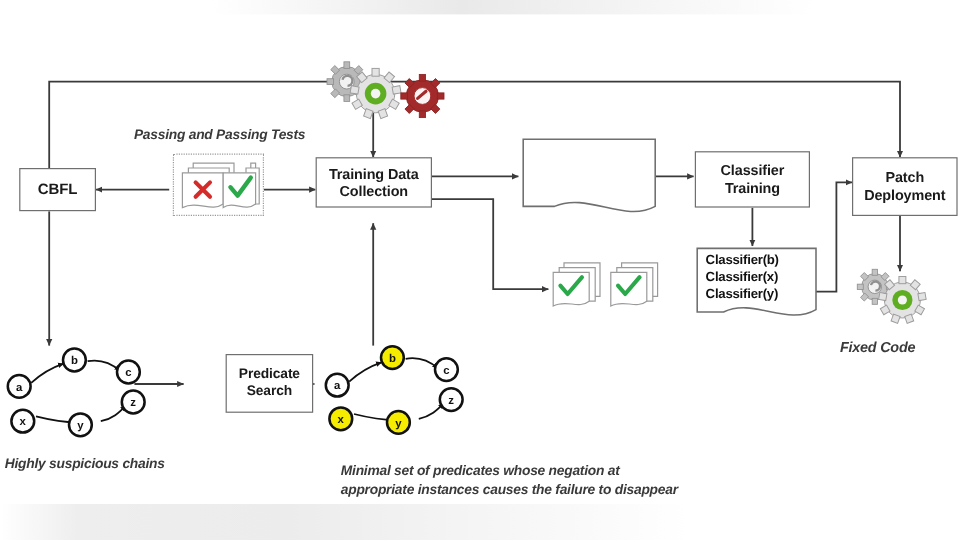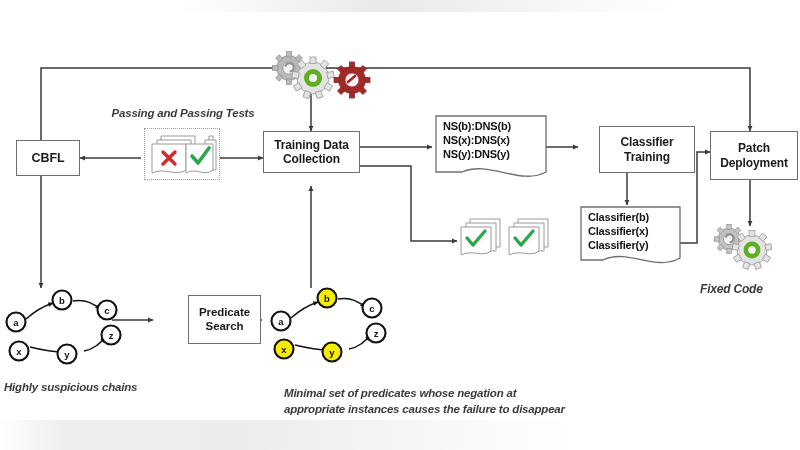--- a/index.html
+++ b/index.html
@@ -296,34 +296,29 @@
     </g>
   </svg>
 
   <div class="dashed-frame" style="left:144px; top:128px; width:76px; height:52px;"></div>
 
   <div class="box" style="left:16px; top:140px; width:64px; height:36px; font-size:12.5px;">CBFL</div>
 
   <div class="box" style="left:263px; top:131px; width:97px; height:42px; font-size:12px; white-space:pre-line;text-align:center;">Training Data
 Collection</div>
 
-  <div class="box" style="left:579px; top:126px; width:96px; height:47px; font-size:12px; white-space:pre-line;margin-left:20px;">Classifier
+  <div class="box" style="left:579px; top:126px; width:96px; height:47px; font-size:12px; white-space:pre-line;">Classifier
 Training</div>
 
   <div class="box" style="left:710px; top:131px; width:88px; height:49px; font-size:12px; white-space:pre-line;">Patch
 Deployment</div>
 
   <div class="box" style="left:153px; top:295px; width:73px; height:49px; font-size:11.5px; white-space:pre-line;margin-left:35px;">Predicate
 Search</div>
 
-  <div class="docbox" style="left:443px; top:119px; width:104px; font-size:11px;">
-    <div>NS(b):DNS(b)</div>
-    <div>NS(x):DNS(x)</div>
-    <div>NS(y):DNS(y)</div>
-  </div>
 
   <div class="docbox" style="left:588px; top:210px; width:96px; font-size:11px;">
     <div>Classifier(b)</div>
     <div>Classifier(x)</div>
     <div>Classifier(y)</div>
   </div>
 
 
   <div class="label-italic" style="left:88px; top:106px; width:190px; font-size:11.5px; text-align:center;">Passing and Passing Tests</div>
 

